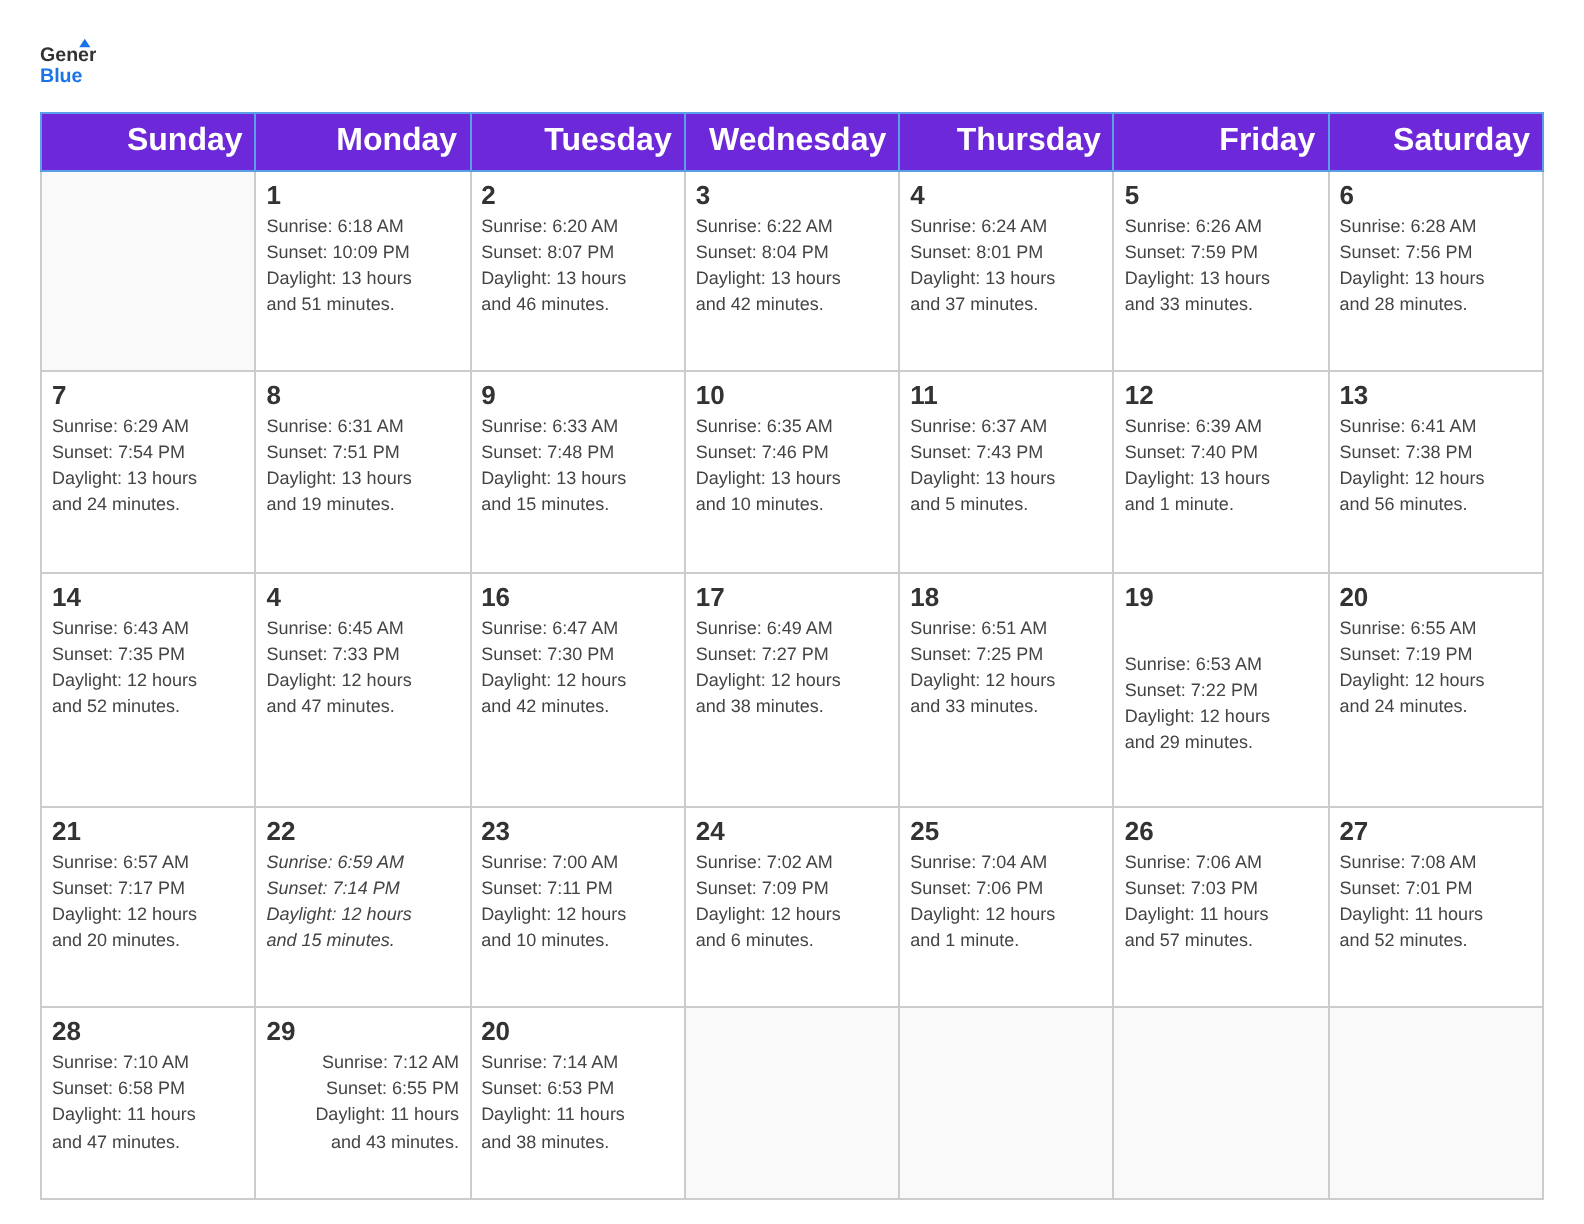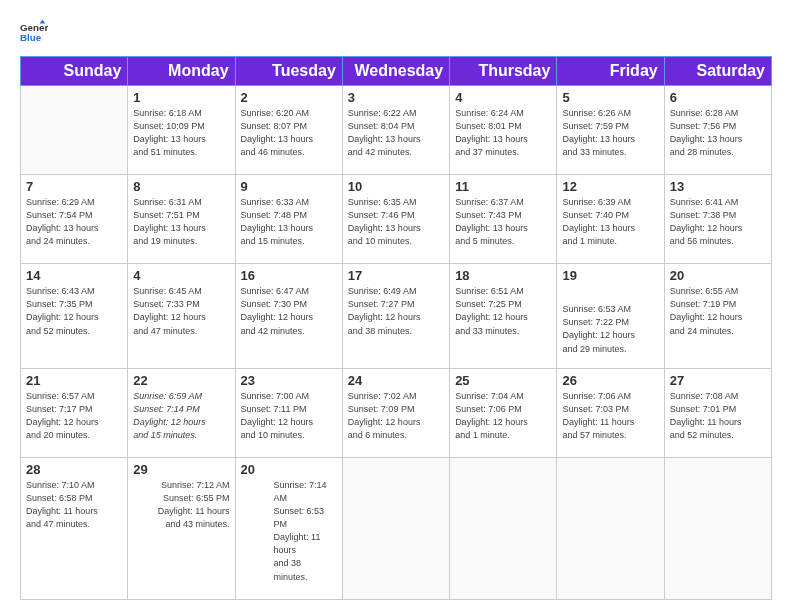--- a/index.html
+++ b/index.html
@@ -322,21 +322,21 @@
           </td>
           <td>
             <span class="day-number">29</span>
             <div class="day-info" style="white-space: pre-line; text-align: right;">Sunrise: 7:12 AM
 Sunset: 6:55 PM
 Daylight: 11 hours
 and 43 minutes.</div>
           </td>
           <td>
             <span class="day-number">20</span>
-            <div class="day-info" style="white-space: pre-line; margin-left: 33px;">Sunrise: 7:14 AM
+            <div class="day-info" style="white-space: pre-line;">Sunrise: 7:14 AM
 Sunset: 6:53 PM
 Daylight: 11 hours
 and 38 minutes.</div>
           </td>
           <td class="empty-cell"></td>
           <td class="empty-cell"></td>
           <td class="empty-cell"></td>
           <td class="empty-cell"></td>
         </tr>
       </tbody>

